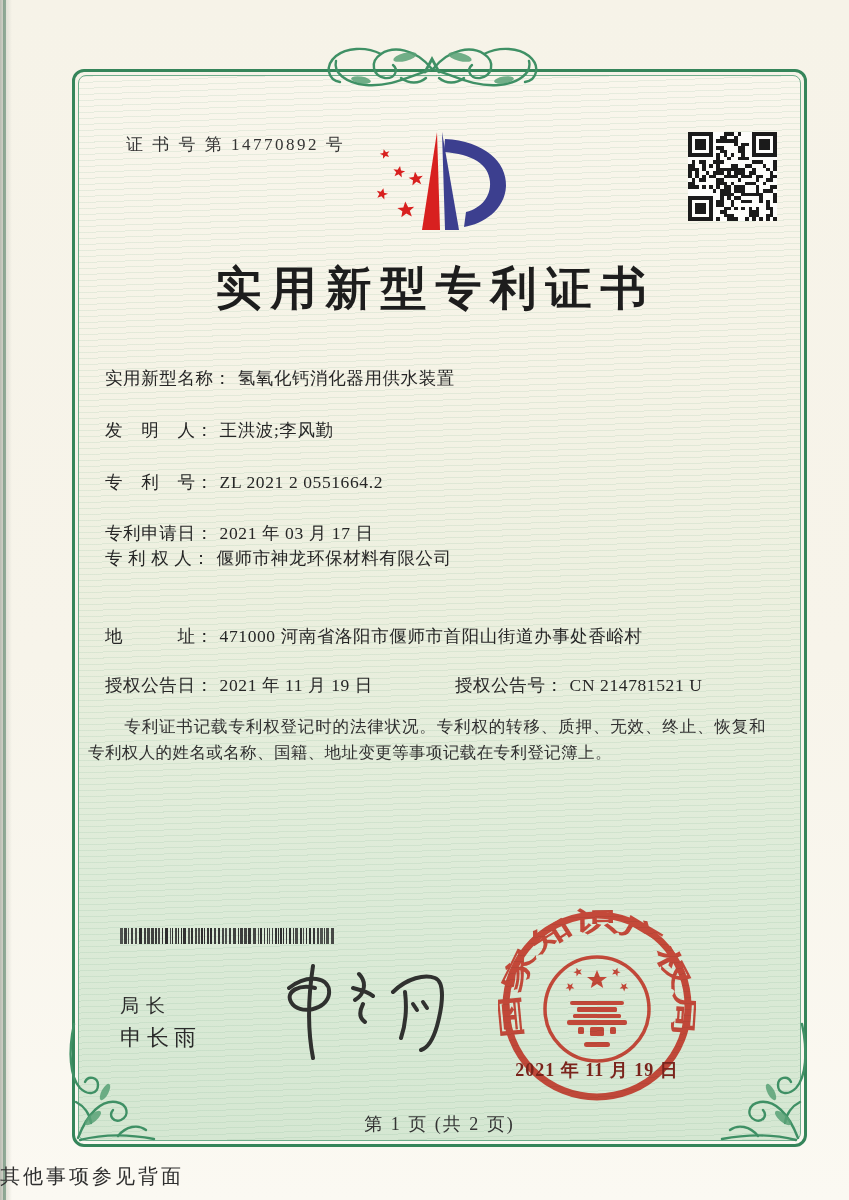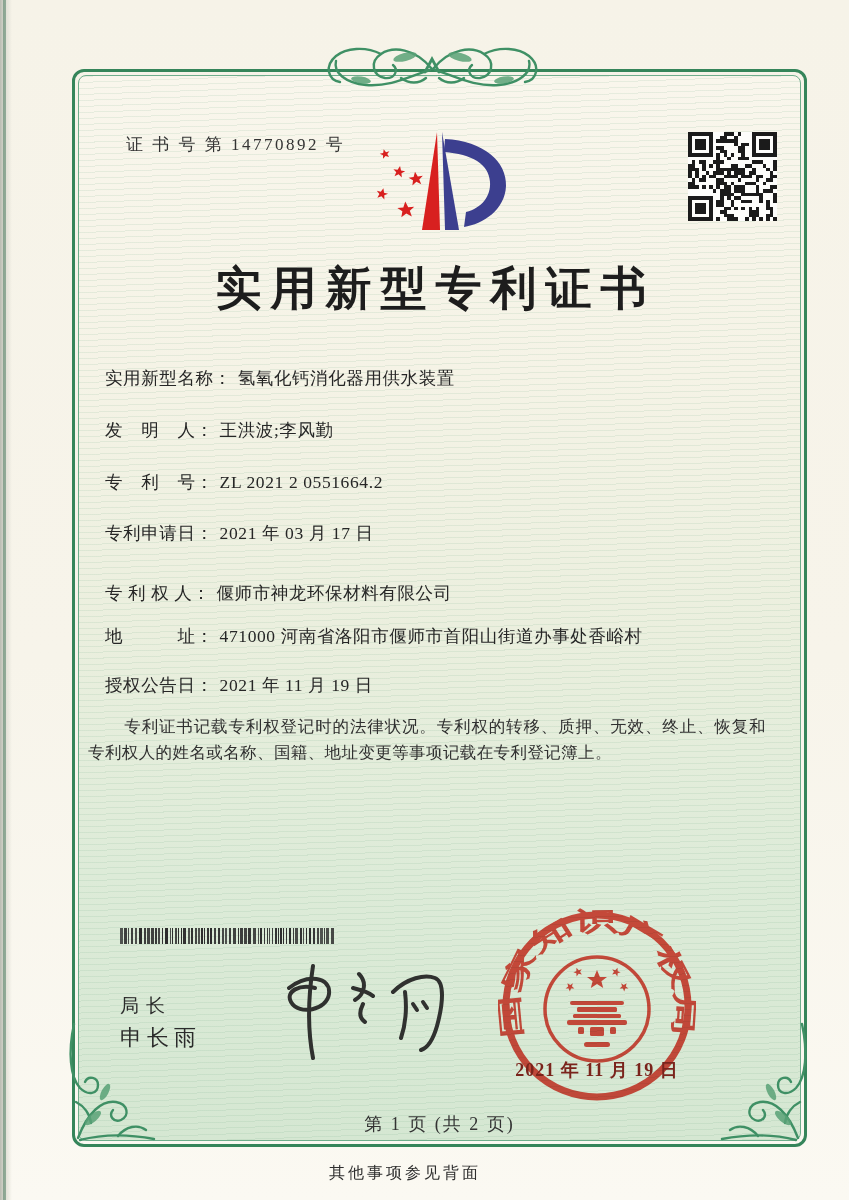--- a/index.html
+++ b/index.html
@@ -52,22 +52,22 @@
   .signer-title{position:absolute;left:120px;top:993px;font-size:19px;letter-spacing:7px;color:#2b2b2b;}
   .signer-name{position:absolute;left:120px;top:1023px;font-size:22px;letter-spacing:5px;color:#2b2b2b;}
   .signature{position:absolute;left:255px;top:952px;width:195px;height:115px;}
 
   .seal{position:absolute;left:498px;top:906px;width:198px;height:198px;mix-blend-mode:multiply;}
   .seal-date{position:absolute;left:488px;top:1058px;width:218px;text-align:center;
     font-size:18px;letter-spacing:1px;color:#7a241c;font-weight:bold;}
 
   .page-no{position:absolute;left:72px;width:735px;top:1112px;text-align:center;
     font-size:18px;letter-spacing:2px;color:#333;}
-  .footer-note{position:absolute;left:0;width:810px;top:1163px;text-align:center;
-    font-size:16px;letter-spacing:3px;color:#2e2e2e;}
+  .footer-note{position:absolute;left:0;width:810px;top:1163px;text-align:left;
+    font-size:20px;letter-spacing:3px;color:#2e2e2e;}
 </style>
 </head>
 <body>
 
 <div id="scan">
   <div class="spine"></div>
   <div class="spine-line"></div>
 
   <div class="frame">
     <div class="frame-inner"></div>
@@ -378,28 +378,31 @@
   </div>
   <div class="field" style="top:418px">
     <span class="flabel">发　明　人：</span><span class="fvalue">王洪波;李风勤</span>
   </div>
   <div class="field" style="top:470px">
     <span class="flabel">专　利　号：</span><span class="fvalue">ZL 2021 2 0551664.2</span>
   </div>
   <div class="field" style="top:521px">
     <span class="flabel">专利申请日：</span><span class="fvalue">2021 年 03 月 17 日</span>
   </div>
-  <div class="field" style="top:581px">
+  <div class="field" style="top:546px">
     <span class="flabel">专 利 权 人：</span><span class="fvalue">偃师市神龙环保材料有限公司</span>
   </div>
   <div class="field" style="top:624px">
     <span class="flabel">地　　　址：</span><span class="fvalue">471000 河南省洛阳市偃师市首阳山街道办事处香峪村</span>
   </div>
   <div class="field" style="top:673px">
     <span class="flabel">授权公告日：</span><span class="fvalue">2021 年 11 月 19 日</span>
+    <span class="grant">
+      <span class="flabel">授权公告号：</span><span class="fvalue">CN 214781521 U</span>
+    </span>
   </div>
 
   <div class="body-text">
     <p>专利证书记载专利权登记时的法律状况。专利权的转移、质押、无效、终止、恢复和专利权人的姓名或名称、国籍、地址变更等事项记载在专利登记簿上。</p>
   </div>
 
   <div class="barcode">
     <svg id="barcode-svg" width="217" height="16">
         <rect x="0" y="0" width="3" height="16" fill="#2a2a2a" opacity="0.7845109592191876"></rect>
         <rect x="4" y="0" width="3" height="16" fill="#2a2a2a" opacity="0.8877663087518886"></rect>

